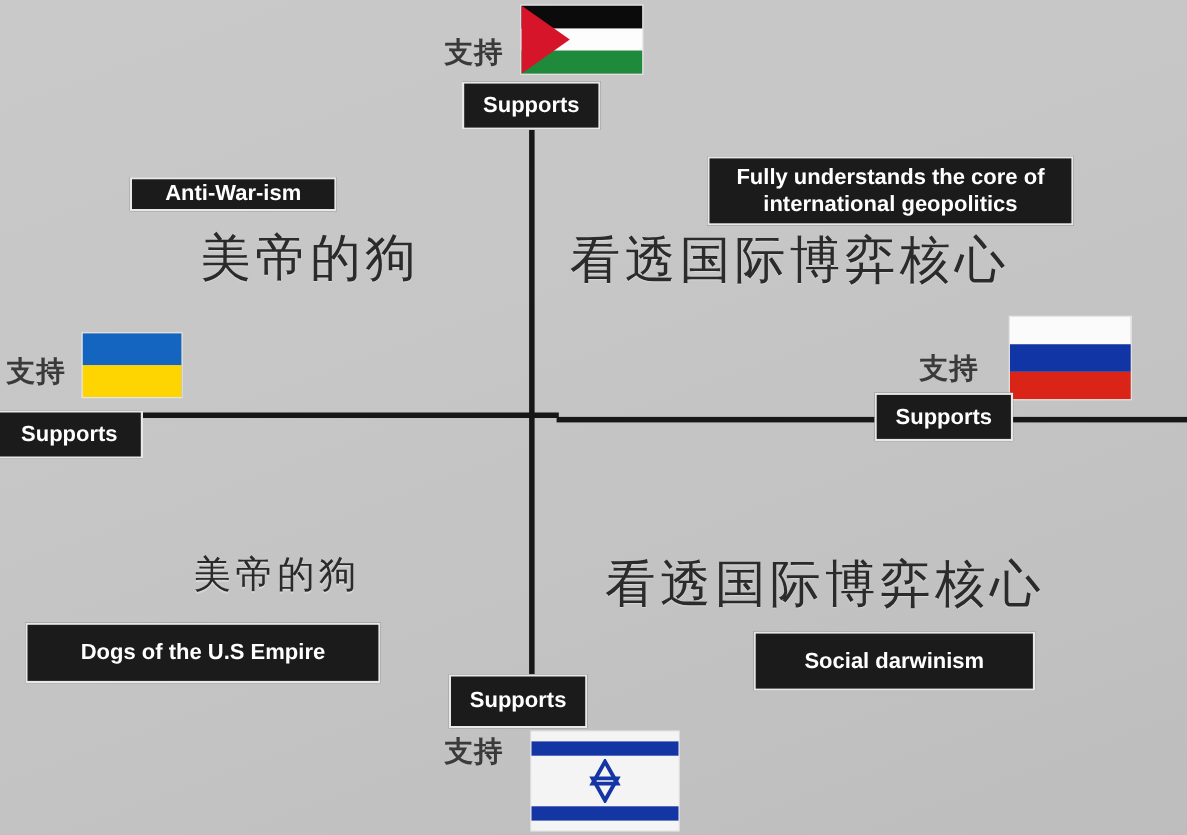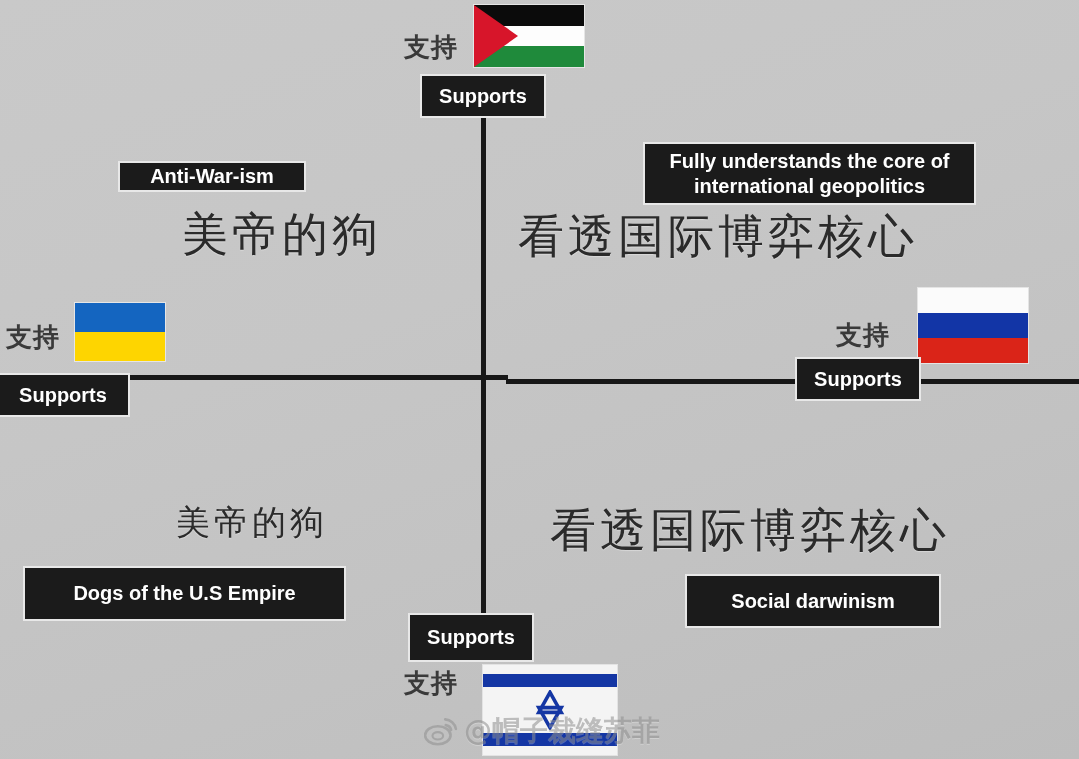--- a/index.html
+++ b/index.html
@@ -221,23 +221,14 @@
 
   <div class="flag" id="flag-israel">
     <div class="i-stripe i-top"></div>
     <div class="i-stripe i-bot"></div>
     <svg class="i-star" viewBox="0 0 100 100">
       <polygon points="50,6 78,56 22,56" fill="none" stroke="#1436a4" stroke-width="9"></polygon>
       <polygon points="50,94 22,44 78,44" fill="none" stroke="#1436a4" stroke-width="9"></polygon>
     </svg>
   </div>
 
-  <div id="watermark">
-    <svg class="wb-eye" viewBox="0 0 64 56">
-      <ellipse cx="26" cy="36" rx="24" ry="17" fill="none" stroke="#8f8f8f" stroke-width="5"></ellipse>
-      <ellipse cx="26" cy="37" rx="10" ry="7" fill="none" stroke="#8f8f8f" stroke-width="4"></ellipse>
-      <path d="M40 6 a22 22 0 0 1 20 18" fill="none" stroke="#8f8f8f" stroke-width="5" stroke-linecap="round"></path>
-      <path d="M41 17 a12 12 0 0 1 10 9" fill="none" stroke="#8f8f8f" stroke-width="5" stroke-linecap="round"></path>
-    </svg>
-    <span class="wb-text">@帽子裁缝苏菲</span>
-  </div>
 
 </div>
 
 </body></html>

